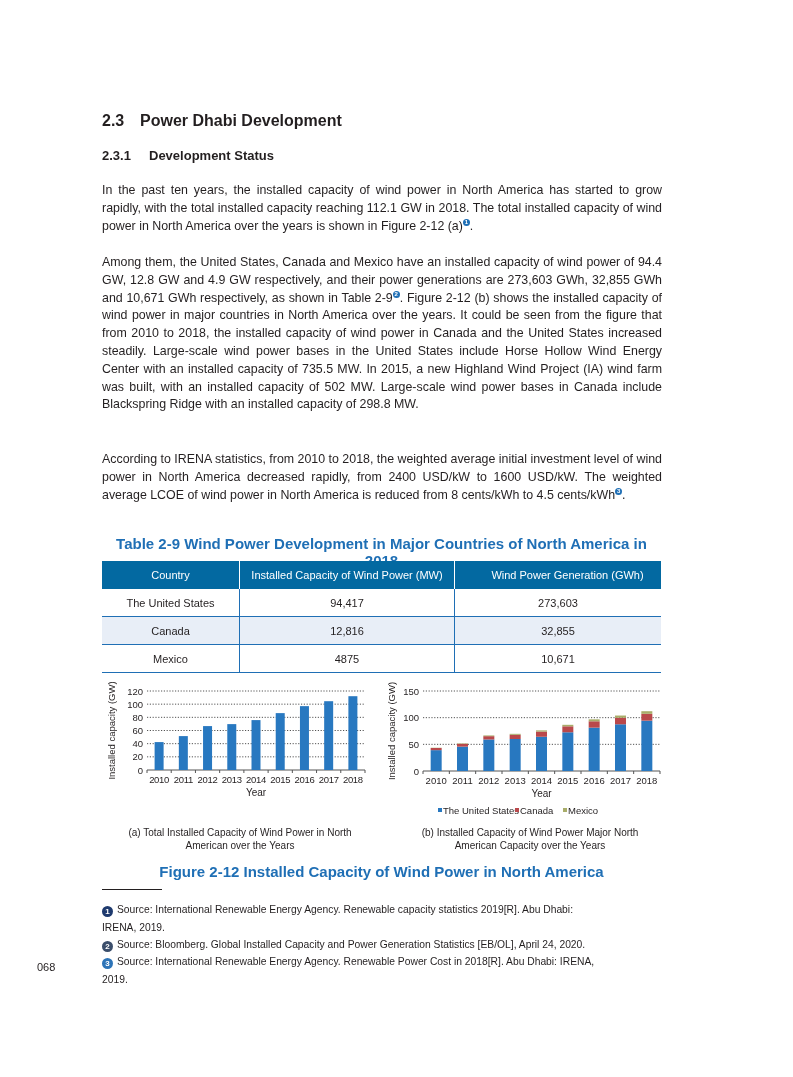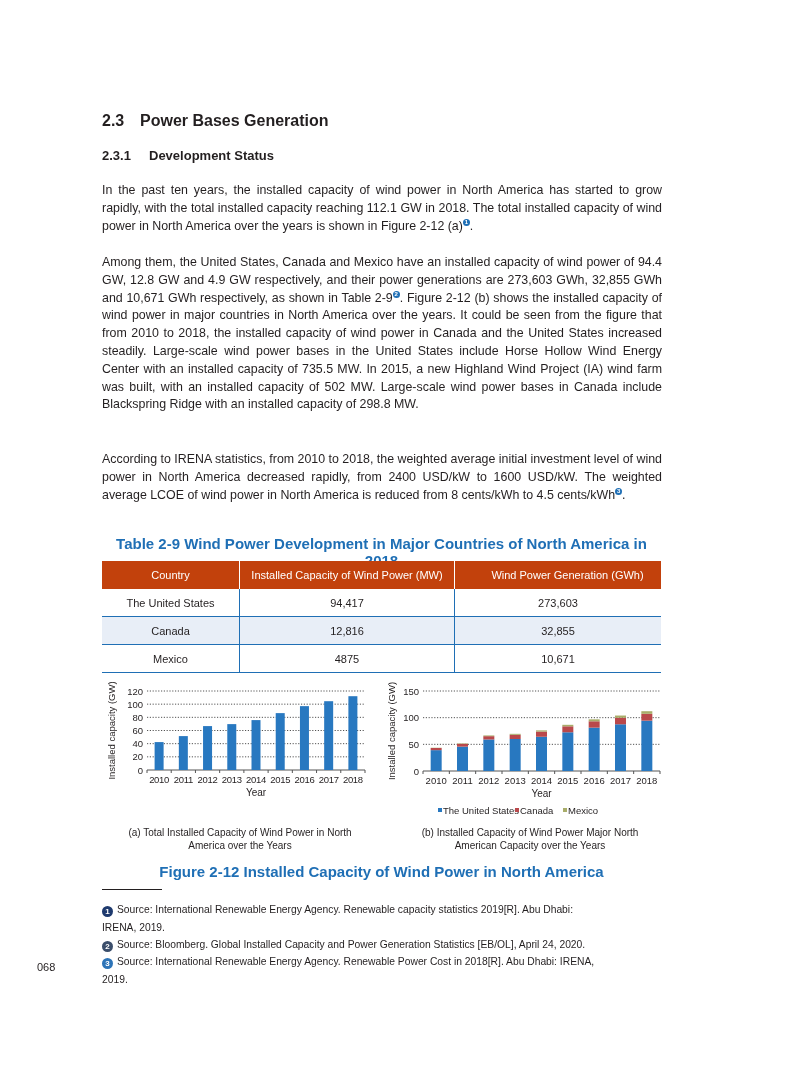--- a/index.html
+++ b/index.html
@@ -8,38 +8,38 @@
   .abs { position:absolute; }
   .h2 { left:102px; top:112px; font-size:16px; font-weight:bold; color:#231f20; }
   .h2 .num { display:inline-block; width:38px; }
   .h3 { left:102px; top:148px; font-size:13px; font-weight:bold; }
   .h3 .num { display:inline-block; width:47px; }
   .para { left:102px; width:560px; font-size:12.4px; line-height:17.8px; text-align:justify; color:#231f20; }
   .sup { display:inline-block; width:7px; height:7px; border-radius:50%; background:#1f6fb5;
          color:#fff; font-size:6px; line-height:7px; text-align:center; vertical-align:super; font-weight:bold; }
   .caption-blue { color:#1f6fb5; font-weight:bold; font-size:15px; text-align:center; }
   table.data { position:absolute; left:102px; top:561px; width:559px; border-collapse:collapse; font-size:11px; }
-  table.data th { background:#c2410c; color:#fff; font-weight:normal; height:26px; border-right:1px solid #ffffff; }
+  table.data th { background:#0369a1; color:#fff; font-weight:normal; height:26px; border-right:1px solid #ffffff; }
   table.data th:last-child { border-right:none;padding-left:20px; }
   table.data td { text-align:center; height:25px; border-right:1px solid #1f6fb5; border-bottom:1px solid #1f6fb5; color:#231f20; }
   table.data td:last-child { border-right:none;margin-top:28px; }
   table.data tr.striped td { background:#e8eef7; }
   .subcap { font-size:10px; text-align:center; color:#231f20; line-height:13px; }
   .fn-rule { left:102px; top:889px; width:60px; height:1px; background:#231f20; }
   .fn { left:102px; width:560px; font-size:10.3px; line-height:17.5px; text-align:justify; color:#231f20; }
   .fn-mark { display:inline-block; width:11px; height:11px; border-radius:50%; color:#fff;
              font-size:8px; line-height:11px; text-align:center; font-weight:bold; margin-right:4px; vertical-align:-1px; }
   .pageno { left:37px; top:961px; font-size:11px; color:#231f20;text-align:right; }
   svg text { font-family:"Liberation Sans", sans-serif; }
 </style>
 </head>
 <body>
 
 <div class="abs h2">
-  <span class="num">2.3</span><span>Power Bases Generation</span>
+  <span class="num">2.3</span><span>Power Dhabi Development</span>
 </div>
 <div class="abs h3">
   <span class="num">2.3.1</span><span>Development Status</span>
 </div>
 
 <div class="abs para" style="top:182px;">
   <span>In the past ten years, the installed capacity of wind power in North America has started to grow rapidly, with the total installed capacity reaching 112.1 GW in 2018. The total installed capacity of wind power in North America over the years is shown in Figure 2-12 (a)</span><span class="sup">1</span><span>.</span>
 </div>
 <div class="abs para" style="top:254px;">
   <span>Among them, the United States, Canada and Mexico have an installed capacity of wind power of 94.4 GW, 12.8 GW and 4.9 GW respectively, and their power generations are 273,603 GWh, 32,855 GWh and 10,671 GWh respectively, as shown in Table 2-9</span><span class="sup">2</span><span>. Figure 2-12 (b) shows the installed capacity of wind power in major countries in North America over the years. It could be seen from the figure that from 2010 to 2018, the installed capacity of wind power in Canada and the United States increased steadily. Large-scale wind power bases in the United States include Horse Hollow Wind Energy Center with an installed capacity of 735.5 MW. In 2015, a new Highland Wind Project (IA) wind farm was built, with an installed capacity of 502 MW. Large-scale wind power bases in Canada include Blackspring Ridge with an installed capacity of 298.8 MW.</span>
@@ -184,21 +184,21 @@
     <rect x="58" y="132" width="4" height="4" fill="#2878c0"></rect>
     <text x="63" y="137.5" font-size="9.5" fill="#231f20">The United States</text>
     <rect x="135" y="132" width="4" height="4" fill="#b9484b"></rect>
     <text x="140" y="137.5" font-size="9.5" fill="#231f20">Canada</text>
     <rect x="183" y="132" width="4" height="4" fill="#a9ad6a"></rect>
     <text x="188" y="137.5" font-size="9.5" fill="#231f20">Mexico</text>
   </svg>
 
 <div class="abs subcap" style="left:110px; top:826px; width:260px;">
   <div>(a) Total Installed Capacity of Wind Power in North</div>
-  <div>America over the Years</div>
+  <div>American over the Years</div>
 </div>
 <div class="abs subcap" style="left:400px; top:826px; width:260px;">
   <div>(b) Installed Capacity of Wind Power Major North</div>
   <div>American Capacity over the Years</div>
 </div>
 <div class="abs caption-blue" style="left:102px; top:863px; width:559px;">Figure 2-12   Installed Capacity of Wind Power in North America</div>
 
 <div class="abs fn-rule"></div>
 <div class="abs fn" style="top:901px;">
   <span class="fn-mark" id="fnm0" style="background: rgb(30, 58, 110);">1</span><span>Source: International Renewable Energy Agency. Renewable capacity statistics 2019[R]. Abu Dhabi:</span><br>

